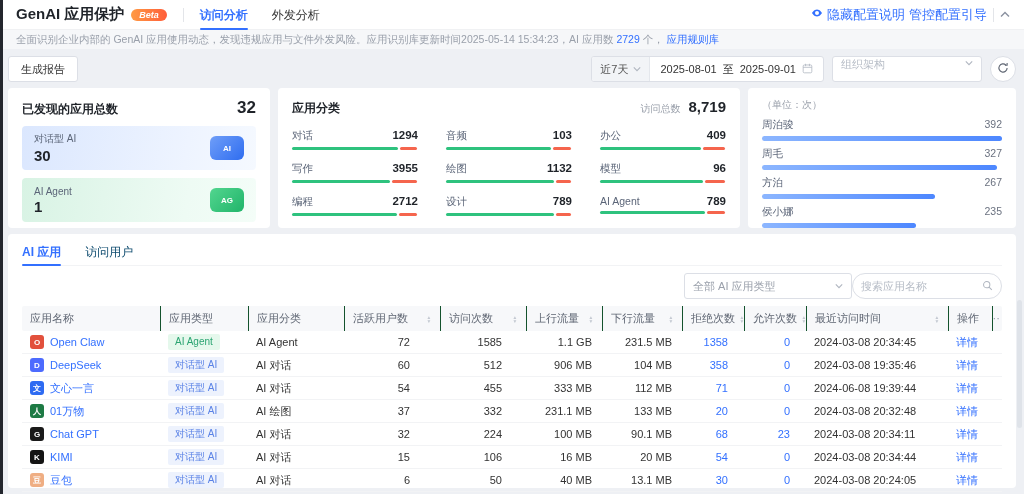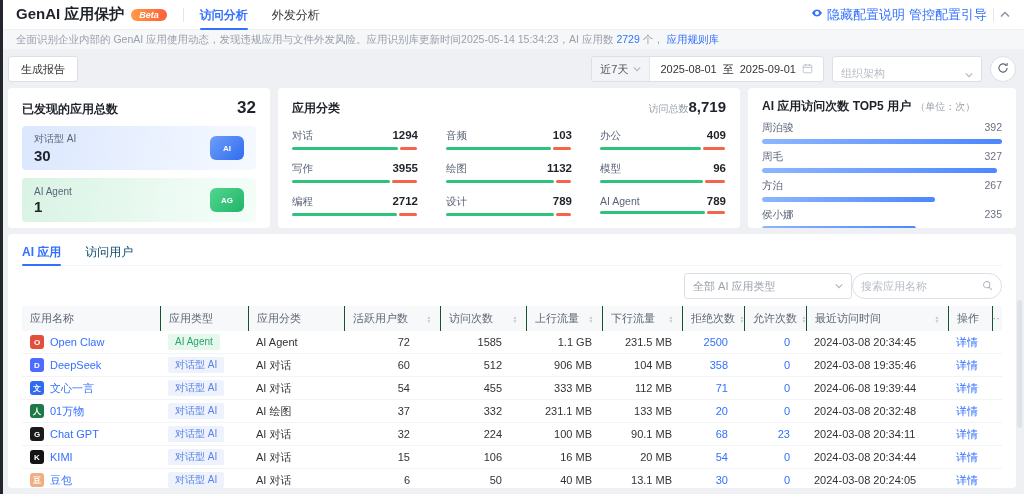--- a/index.html
+++ b/index.html
@@ -23,42 +23,42 @@
   .banner{height:19px;line-height:19px;background:#f6f7f9;padding:0 16px;color:#9aa0ab;font-size:10.5px;white-space:nowrap;overflow:hidden}
   .banner .blue{color:#3370ff}
 
   
   .toolbar{display:flex;align-items:center;margin:7px 8px 0}
   .btn-report{background:#fff;border:1px solid #dcdfe6;border-radius:3px;height:26px;padding:0 12px;font-size:11px;color:#333;display:flex;align-items:center;cursor:pointer}
   .toolbar-right{margin-left:auto;display:flex;gap:8px;align-items:center}
   .range-box{display:flex;height:26px;border:1px solid #dcdfe6;border-radius:3px;background:#fff;align-items:center;overflow:hidden}
   .range-select{background:#f2f4f7;height:100%;display:flex;align-items:center;padding:0 8px;gap:5px;color:#555;border-right:1px solid #e4e7ec;cursor:pointer}
   .date-part{padding:0 10px;display:flex;gap:6px;align-items:center;color:#333;cursor:pointer}
-  .org-select{width:150px;height:26px;border:1px solid #dcdfe6;border-radius:3px;background:#fff;display:flex;align-items:flex-end;justify-content:space-between;padding:0 8px;color:#b6bcc6;cursor:pointer}
+  .org-select{width:150px;height:26px;border:1px solid #dcdfe6;border-radius:3px;background:#fff;display:flex;align-items:flex-start;justify-content:space-between;padding:0 8px;color:#b6bcc6;cursor:pointer}
   .refresh-btn{width:26px;height:26px;border:1px solid #dcdfe6;border-radius:50%;background:#fff;display:flex;align-items:center;justify-content:center;cursor:pointer}
 
   
   .cards{display:flex;gap:8px;margin:6px 8px 0;height:140px}
   .card{background:#fff;border-radius:4px;padding:10px 14px;overflow:hidden}
   .card-disc{width:262px}
   .card-cat{flex:1}
   .card-top5{width:268px}
   .ct-row{display:flex;align-items:baseline;justify-content:space-between}
   .card-title{font-size:12px;font-weight:bold;color:#1f2329}
   .big-num{font-size:17px;font-weight:bold;color:#1f2329}
   .tile{height:44px;border-radius:4px;margin-top:8px;display:flex;align-items:center;justify-content:space-between;padding:0 12px}
   .tile.c-blue{background:linear-gradient(100deg,#dbe7fe,#eef4ff 70%,#f5f9ff)}
   .tile.c-green{background:linear-gradient(100deg,#d8f3e4,#eefbf4 70%,#f4fdf8)}
   .tile-label{font-size:10px;color:#5b6578}
   .tile-value{font-size:15px;font-weight:bold;color:#1f2329;margin-top:1px}
   .tile-icon{width:34px;height:24px;border-radius:6px;color:#fff;font-size:8px;font-weight:bold;display:flex;align-items:center;justify-content:center}
   .tile.c-blue .tile-icon{background:linear-gradient(135deg,#6f9ef8,#2f6df0)}
   .tile.c-green .tile-icon{background:linear-gradient(135deg,#52d68f,#21b46a)}
 
-  .cat-head-right{display:flex;align-items:baseline;gap:0}
+  .cat-head-right{display:flex;align-items:baseline;gap:8px}
   .muted{color:#9aa0ab;font-size:10px;font-weight:normal}
   .cat-grid{display:grid;grid-template-columns:1fr 1fr 1fr;column-gap:28px;row-gap:12px;margin-top:12px}
   .cat-top{display:flex;justify-content:space-between;align-items:baseline}
   .cat-label{color:#5b6578;font-size:10.5px}
   .cat-value{font-weight:bold;font-size:11.5px;color:#1f2329}
   .cat-bar{display:flex;gap:2px;height:3px;margin-top:4px}
   .seg-green{background:#2ec27e;border-radius:2px;height:3px}
   .seg-red{background:#f5654d;border-radius:2px;height:3px}
   .legend{display:flex;justify-content:center;gap:28px;margin-top:11px;color:#5b6578;font-size:10.5px}
   .legend-item{display:flex;align-items:center;gap:5px}
@@ -320,21 +320,20 @@
         <span class="legend-item">
 
           <span>拒绝</span>
 
         </span>
       </div>
   </div>
 
   <div class="card card-top5">
     <div style="display:flex;align-items:baseline;gap:4px">
-      <span class="card-title">AI 应用访问次数 TOP5 用户</span>
       <span class="muted">（单位：次）</span>
     </div>
     <div>
 
         <div class="t5-item">
           <div class="t5-top">
             <span>周泊骏</span>
             <span class="t5-val">392</span>
           </div>
           <div class="t5-bar" style="width: 100%;"></div>
@@ -453,21 +452,21 @@
         <div class="td name-cell">
           <span class="app-ic" style="background: rgb(226, 80, 60);">O</span>
           <a class="app-link">Open Claw</a>
         </div>
         <div class="td"><span class="badge c-green">AI Agent</span></div>
         <div class="td">AI Agent</div>
         <div class="td num pr-a">72</div>
         <div class="td num pr-b">1585</div>
         <div class="td num pr-c">1.1 GB</div>
         <div class="td num pr-c">231.5 MB</div>
-        <div class="td num pr-d blue-num">2500</div>
+        <div class="td num pr-d blue-num">1358</div>
         <div class="td num pr-d blue-num">0</div>
         <div class="td">2024-03-08 20:34:45</div>
         <div class="td"><a class="app-link">详情</a></div>
         <div class="td"></div>
       </div>
 
       <div class="t-row trow">
         <div class="td name-cell">
           <span class="app-ic" style="background: rgb(77, 107, 254);">D</span>
           <a class="app-link">DeepSeek</a>

